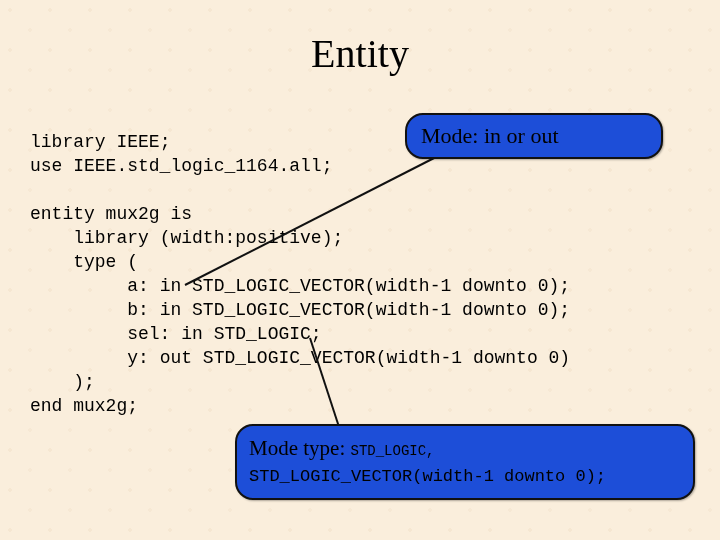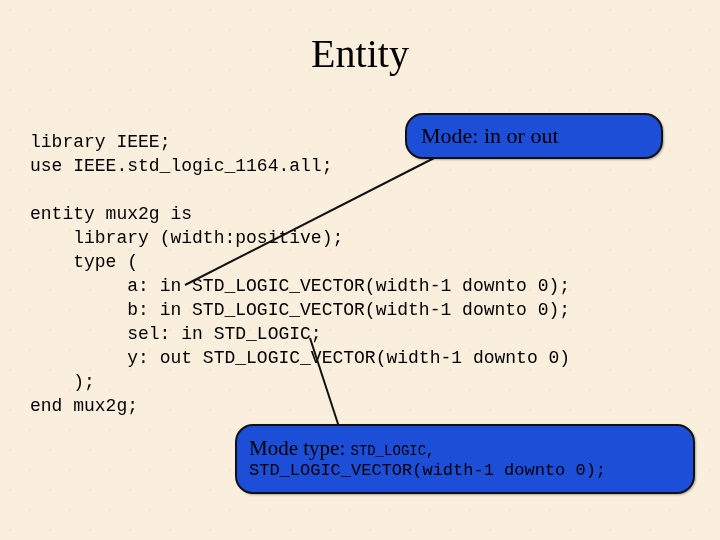--- a/index.html
+++ b/index.html
@@ -57,20 +57,21 @@
   .callout-bottom {
     top: 424px;
     left: 235px;
     width: 460px;
     font-size: 21px;
     padding: 10px 12px 12px 12px;
   }
   .callout-bottom .line2 {
     font-family: "Courier New", Courier, monospace;
     font-size: 17px;
+    margin-top: 6px;
   }
   .mono-inline {
     font-family: "Courier New", Courier, monospace;
     font-size: 14px;
   }
   svg.connector {
     position: absolute;
     top: 0;
     left: 0;
     width: 720px;

